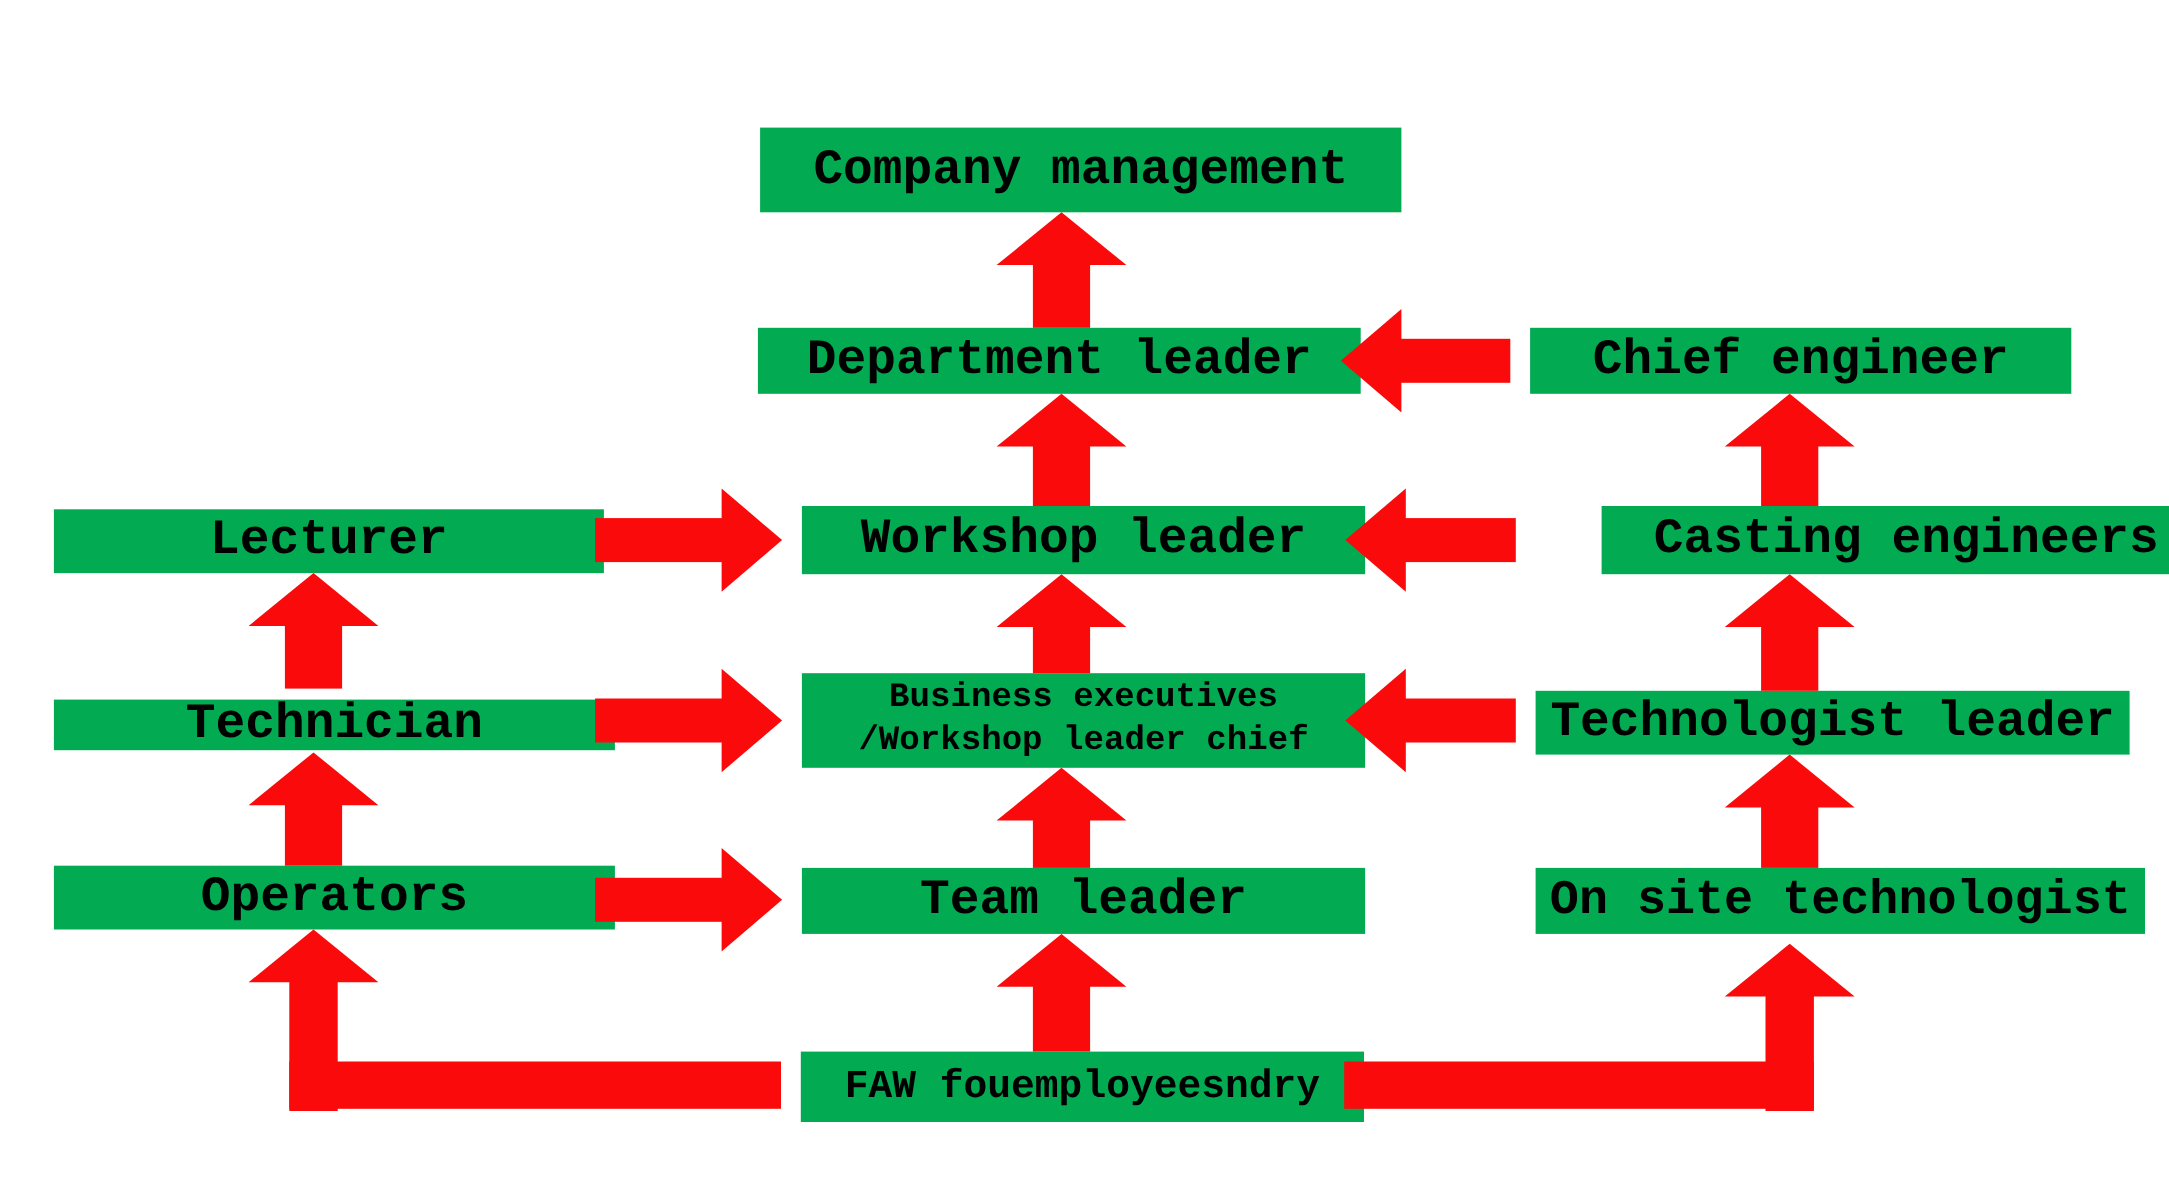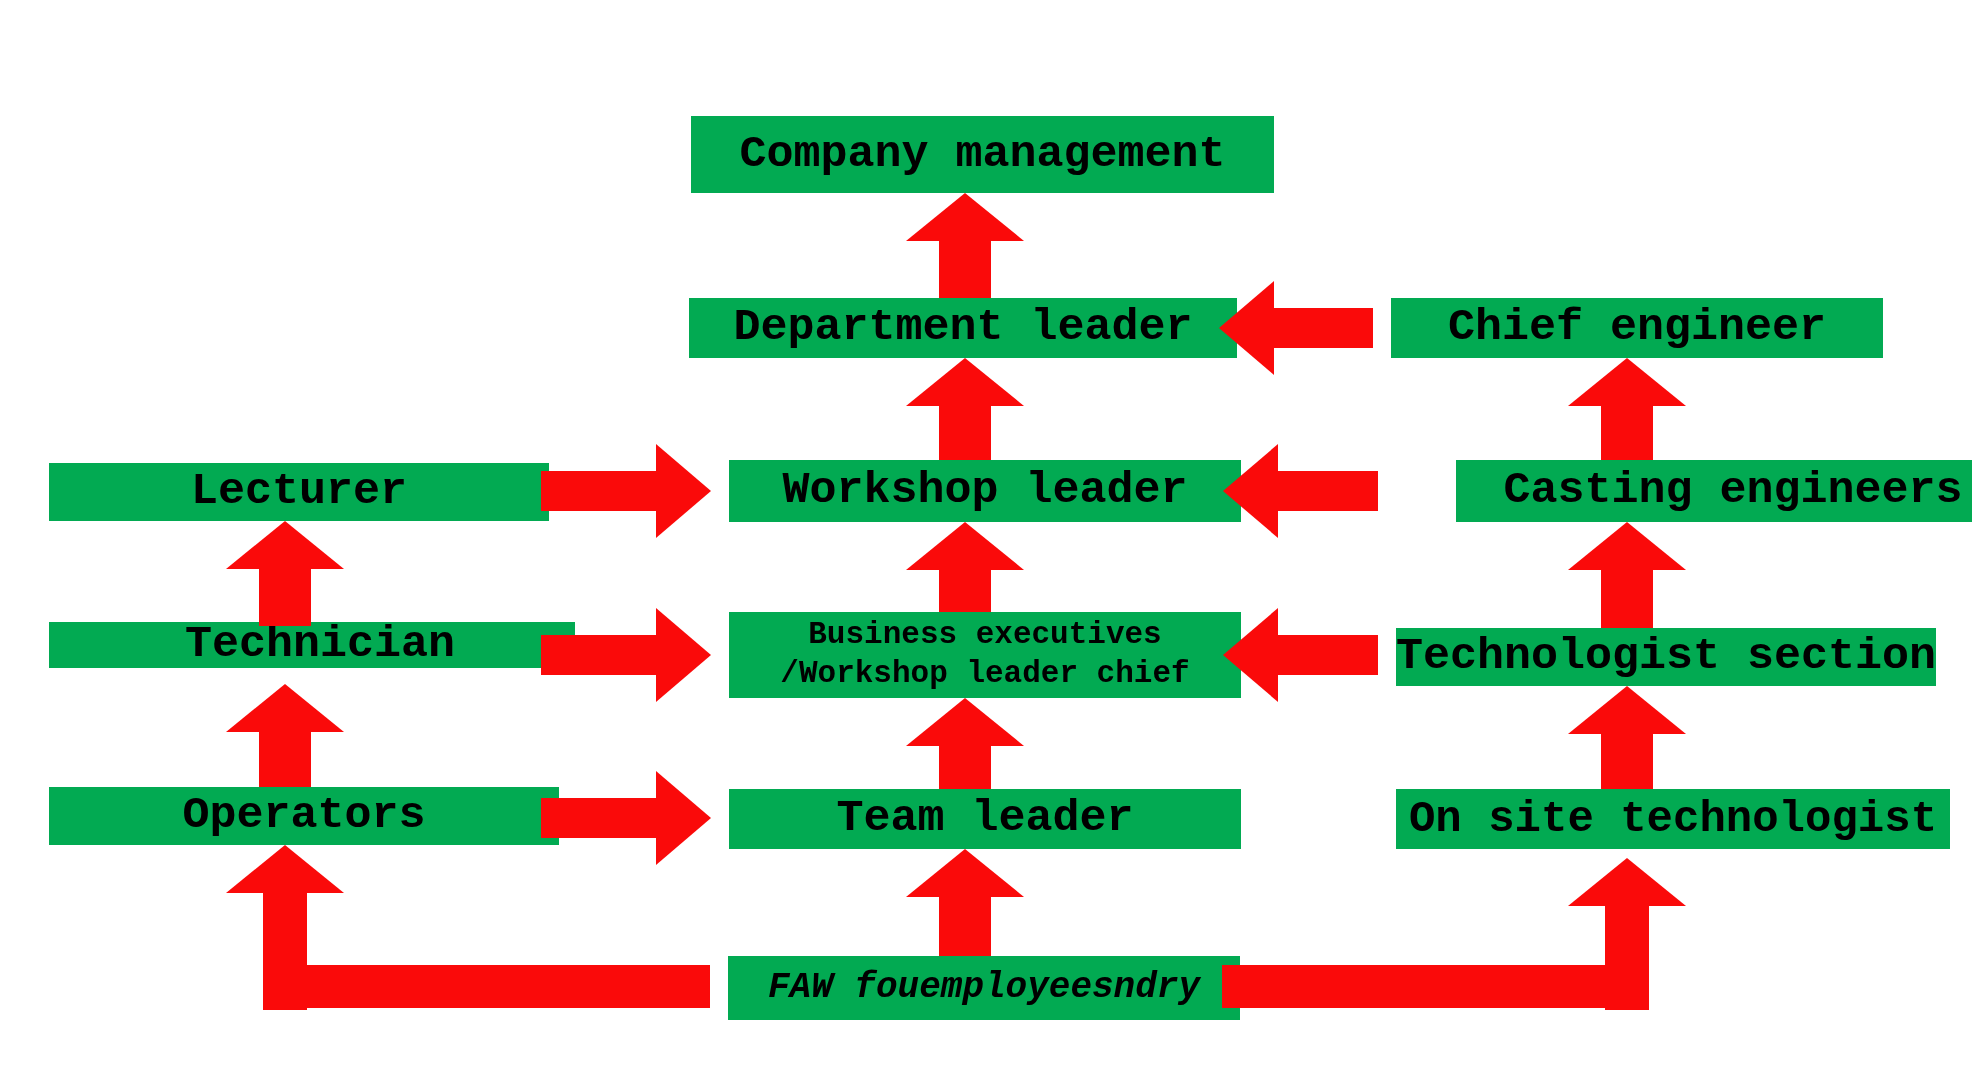--- a/index.html
+++ b/index.html
@@ -32,27 +32,27 @@
     white-space: nowrap;
     margin-left: 18px;
   }
   
   #node-company-management   { left: 673px;  top: 116px; width: 583px; height: 77px; }
   #node-department-leader    { left: 671px;  top: 298px; width: 548px; height: 60px; }
   #node-chief-engineer       { left: 1373px; top: 298px; width: 492px; height: 60px; }
   #node-lecturer             { left: 31px;   top: 463px; width: 500px; height: 58px; }
   #node-workshop-leader      { left: 711px;  top: 460px; width: 512px; height: 62px; }
   #node-casting-engineers    { left: 1438px; top: 460px; width: 554px; height: 62px; }
-  #node-technician           { left: 31px;   top: 622px; width: 510px; height: 46px; padding-left: 16px; }
+  #node-technician           { left: 31px;   top: 636px; width: 510px; height: 46px; }
   #node-business-executives  { left: 711px;  top: 612px; width: 512px; height: 86px; font-size: 31px; line-height: 1.25; }
   #node-technologist-leader  { left: 1378px; top: 628px; width: 540px; height: 58px; }
   #node-operators            { left: 31px;   top: 787px; width: 510px; height: 58px; }
   #node-team-leader          { left: 711px;  top: 789px; width: 512px; height: 60px; }
   #node-on-site-technologist { left: 1378px; top: 789px; width: 554px; height: 60px; font-size: 44px; }
-  #node-faw-foundry          { left: 710px;  top: 956px; width: 512px; height: 64px; font-size: 36px; font-style: italic; }
+  #node-faw-foundry          { left: 710px;  top: 956px; width: 512px; height: 64px; font-size: 36px; }
 
   .shaft, .seg { position: absolute; background: var(--red); }
   .tri { position: absolute; width: 0; height: 0; }
   .tri-up    { border-left: 59px solid transparent; border-right: 59px solid transparent; border-bottom: 48px solid var(--red); }
   .tri-left  { border-top: 47px solid transparent; border-bottom: 47px solid transparent; border-right: 55px solid var(--red); }
   .tri-right { border-top: 47px solid transparent; border-bottom: 47px solid transparent; border-left: 55px solid var(--red); }
 </style>
 </head>
 <body>
 
@@ -77,21 +77,21 @@
     <span>Casting engineers</span>
   </div>
   <div class="box" id="node-technician">
     <span>Technician</span>
   </div>
   <div class="box" id="node-business-executives">
     <span>Business executives</span>
     <span>/Workshop leader chief</span>
   </div>
   <div class="box" id="node-technologist-leader">
-    <span>Technologist section</span>
+    <span>Technologist leader</span>
   </div>
   <div class="box" id="node-operators">
     <span>Operators</span>
   </div>
   <div class="box" id="node-team-leader">
     <span>Team leader</span>
   </div>
   <div class="box" id="node-on-site-technologist">
     <span>On site technologist</span>
   </div>

